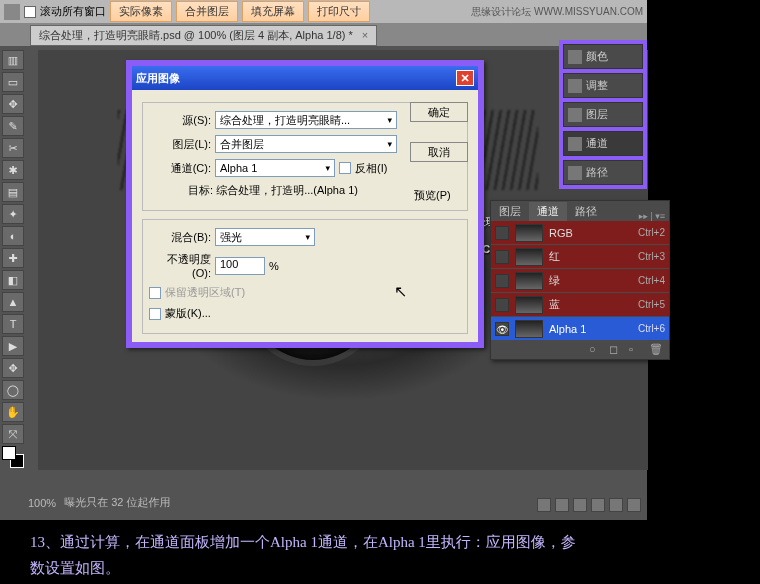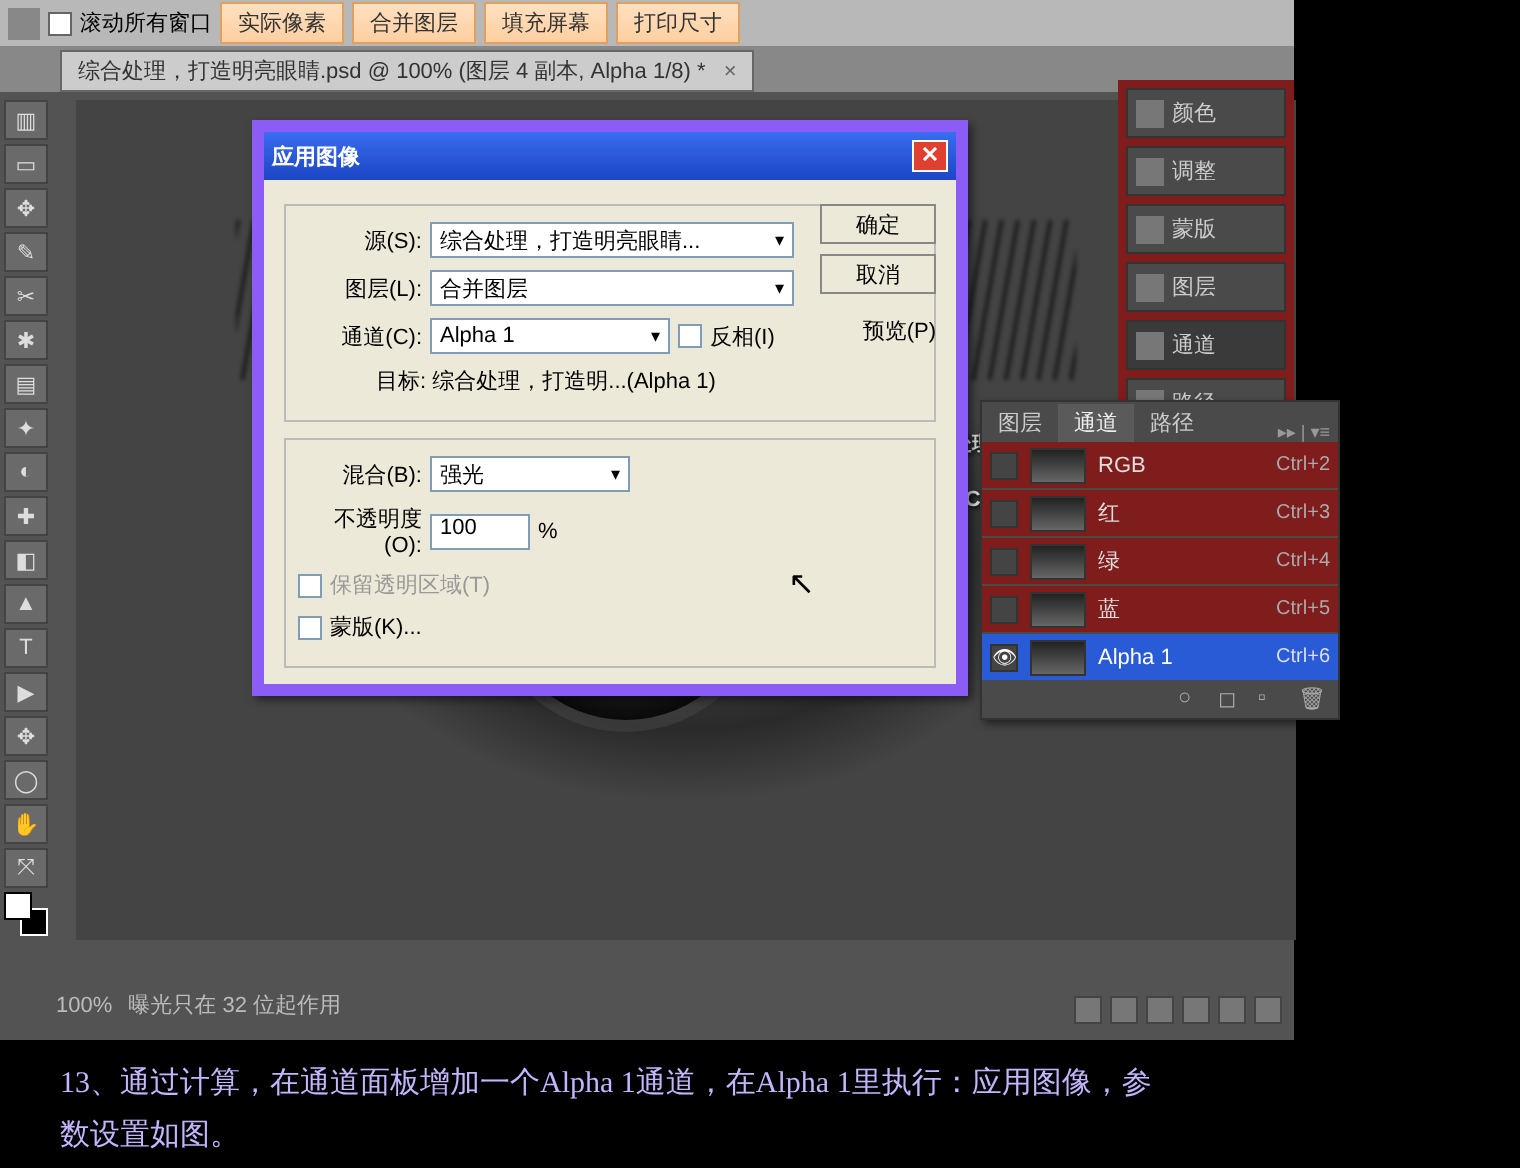--- a/index.html
+++ b/index.html
@@ -18,40 +18,40 @@
   .toolcol .tool { width: 22px; height: 20px; background: #6a6a6a; border: 1px solid #444; color: #ddd; display: flex; align-items: center; justify-content: center; }
   .toolcol .swatch { width: 22px; height: 22px; position: relative; }
   .toolcol .swatch .fg { position: absolute; width: 14px; height: 14px; background: #fff; border: 1px solid #000; top: 0; left: 0; z-index: 2; }
   .toolcol .swatch .bg { position: absolute; width: 14px; height: 14px; background: #000; border: 1px solid #fff; bottom: 0; right: 0; }
   .canvas-area { position: absolute; left: 28px; top: 46px; right: 90px; bottom: 30px; background: #535353; }
   .canvas { position: absolute; left: 10px; top: 4px; width: 610px; height: 420px; background: radial-gradient(ellipse 180px 120px at 50% 55%, #000 0%, #111 30%, #333 55%, #2a2a2a 70%, #444 100%); overflow: hidden; }
   .canvas::before { content:""; position:absolute; left:210px; top:180px; width:130px; height:130px; border-radius:50%; background: radial-gradient(circle,#000 40%,#1a1a1a 55%,#0a0a0a 70%); box-shadow: 0 0 0 6px rgba(90,90,90,.3); }
   .canvas::after { content:""; position:absolute; left:80px; top:60px; width:420px; height:80px; background: repeating-linear-gradient(100deg,rgba(0,0,0,.6) 0 2px,transparent 2px 8px); filter: blur(1px); }
   .watermark { position: absolute; right: 140px; bottom: 210px; color: rgba(255,255,255,.85); font-size: 26px; font-weight: bold; font-family: Arial; text-shadow: 1px 1px 2px #000; }
   .watermark small { display:block; font-size:10px; text-align:center; }
-  .rightcol { position: absolute; right: 0; top: 40px; width: 88px; background: #7f1d1d; display: flex; flex-direction: column; gap: 4px; padding: 4px; }
+  .rightcol { position: absolute; right: 0; top: 40px; width: 88px; background: #8b5cf6; display: flex; flex-direction: column; gap: 4px; padding: 4px; }
   .rpanel { background: #4a4a4a; border: 1px solid #333; padding: 4px; color: #ccc; display: flex; align-items: center; gap: 4px; }
   .rpanel .sw { width: 14px; height: 14px; background: #777; }
   .rpanel.sel { background: #3a3a3a; }
   .status { position: absolute; left: 28px; bottom: 10px; color: #bbb; display: flex; gap: 8px; align-items: center; }
   .status-icons { position: absolute; right: 6px; bottom: 8px; display: flex; gap: 4px; }
   .status-icons span { width: 14px; height: 14px; background: #777; border: 1px solid #444; }
 
   
   .dialog { position: absolute; left: 126px; top: 60px; width: 358px; background: #ece9d8; border: 6px solid #8b5cf6; box-shadow: 2px 2px 4px rgba(0,0,0,.5); }
   .dlg-title { height: 24px; background: linear-gradient(#3a6df0,#1b45c4); color: #fff; display: flex; align-items: center; padding: 0 4px; font-weight: bold; }
   .dlg-title .close { margin-left: auto; width: 18px; height: 16px; background: #e04030; color: #fff; text-align: center; line-height: 14px; border: 1px solid #fff; }
   .dlg-body { padding: 8px 10px; color: #000; }
   .dlg-row { display: flex; align-items: center; gap: 4px; margin-bottom: 6px; }
   .dlg-row .lbl { width: 62px; text-align: right; }
   .dlg-row .sel { flex: 1; height: 18px; border: 1px solid #7f9db9; background: #fff; display: flex; align-items: center; padding: 0 4px; justify-content: space-between; }
   .dlg-row .sel .arr { color: #000; font-size: 9px; }
   .dlg-row .chk { width: 12px; height: 12px; border: 1px solid #7f9db9; background: #fff; }
   .dlg-group { border: 1px solid #bbb; padding: 8px 6px 6px; margin-top: 4px; position: relative; }
-  .dlg-btns { position: absolute; right: 10px; top: 36px; display: flex; flex-direction: column; gap: 5px; align-items: flex-end; }
+  .dlg-btns { position: absolute; right: 10px; top: 36px; display: flex; flex-direction: column; gap: 20px; }
   .dlg-btns button { width: 58px; height: 20px; background: #ece9d8; border: 1px solid #888; }
   .dlg-btns .prev { margin-top: 6px; display: flex; align-items: center; gap: 4px; }
   .inp { width: 50px; height: 18px; border: 1px solid #7f9db9; background: #fff; padding: 0 4px; }
   .disabled { color: #999; }
   .cursor { position: absolute; left: 262px; top: 216px; font-size: 16px; color: #000; pointer-events: none; }
 
   
   .panel { position: absolute; left: 490px; top: 200px; width: 180px; background: #5a5a5a; border: 1px solid #333; box-shadow: 2px 2px 4px rgba(0,0,0,.5); }
   .panel-tabs { display: flex; background: #4a4a4a; height: 20px; align-items: flex-end; }
   .panel-tabs .pt { padding: 2px 8px; color: #ccc; }
@@ -76,20 +76,21 @@
 
 <div class="app">
   <div class="topbar">
     <div class="icon"></div>
     <div class="chk"></div>
     <span class="lbl">滚动所有窗口</span>
     <button class="btn">实际像素</button>
     <button class="btn">合并图层</button>
     <button class="btn">填充屏幕</button>
     <button class="btn">打印尺寸</button>
+    <span class="credit">思缘设计论坛  WWW.MISSYUAN.COM</span>
   </div>
   <div class="tabbar">
     <div class="tab">
       <span>综合处理，打造明亮眼睛.psd @ 100% (图层 4 副本, Alpha 1/8) *</span>
       <span class="x">×</span>
     </div>
   </div>
 
   <div class="toolcol" id="toolcol">
       <div class="tool">▥</div>
@@ -129,24 +130,20 @@
       <div class="rpanel">
         <div class="sw"></div>
         <span>颜色</span>
       </div>
       <div class="rpanel">
         <div class="sw"></div>
         <span>调整</span>
       </div>
       <div class="rpanel">
         <div class="sw"></div>
-        <span>蒙版</span>
-      </div>
-      <div class="rpanel">
-        <div class="sw"></div>
         <span>图层</span>
       </div>
       <div class="rpanel sel">
         <div class="sw"></div>
         <span>通道</span>
       </div>
       <div class="rpanel">
         <div class="sw"></div>
         <span>路径</span>
       </div>

